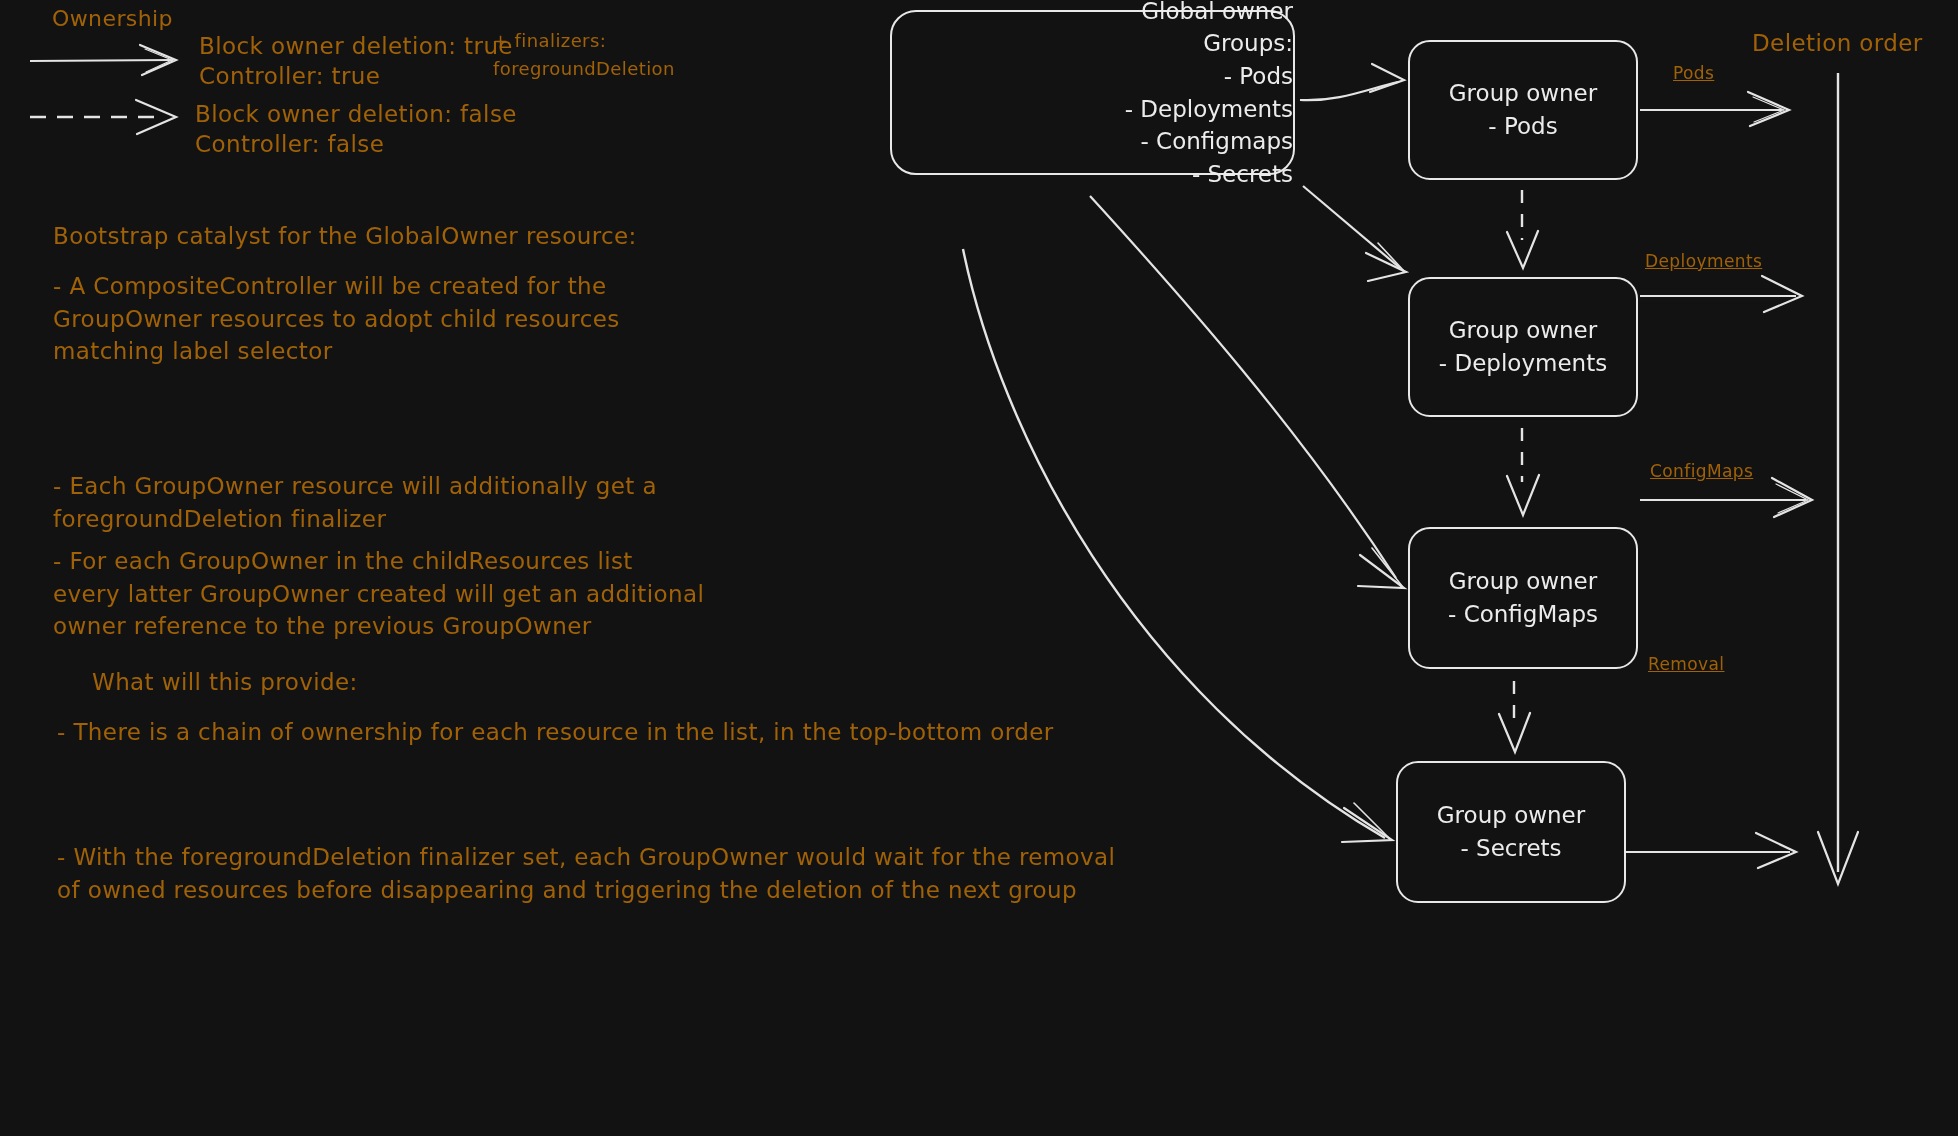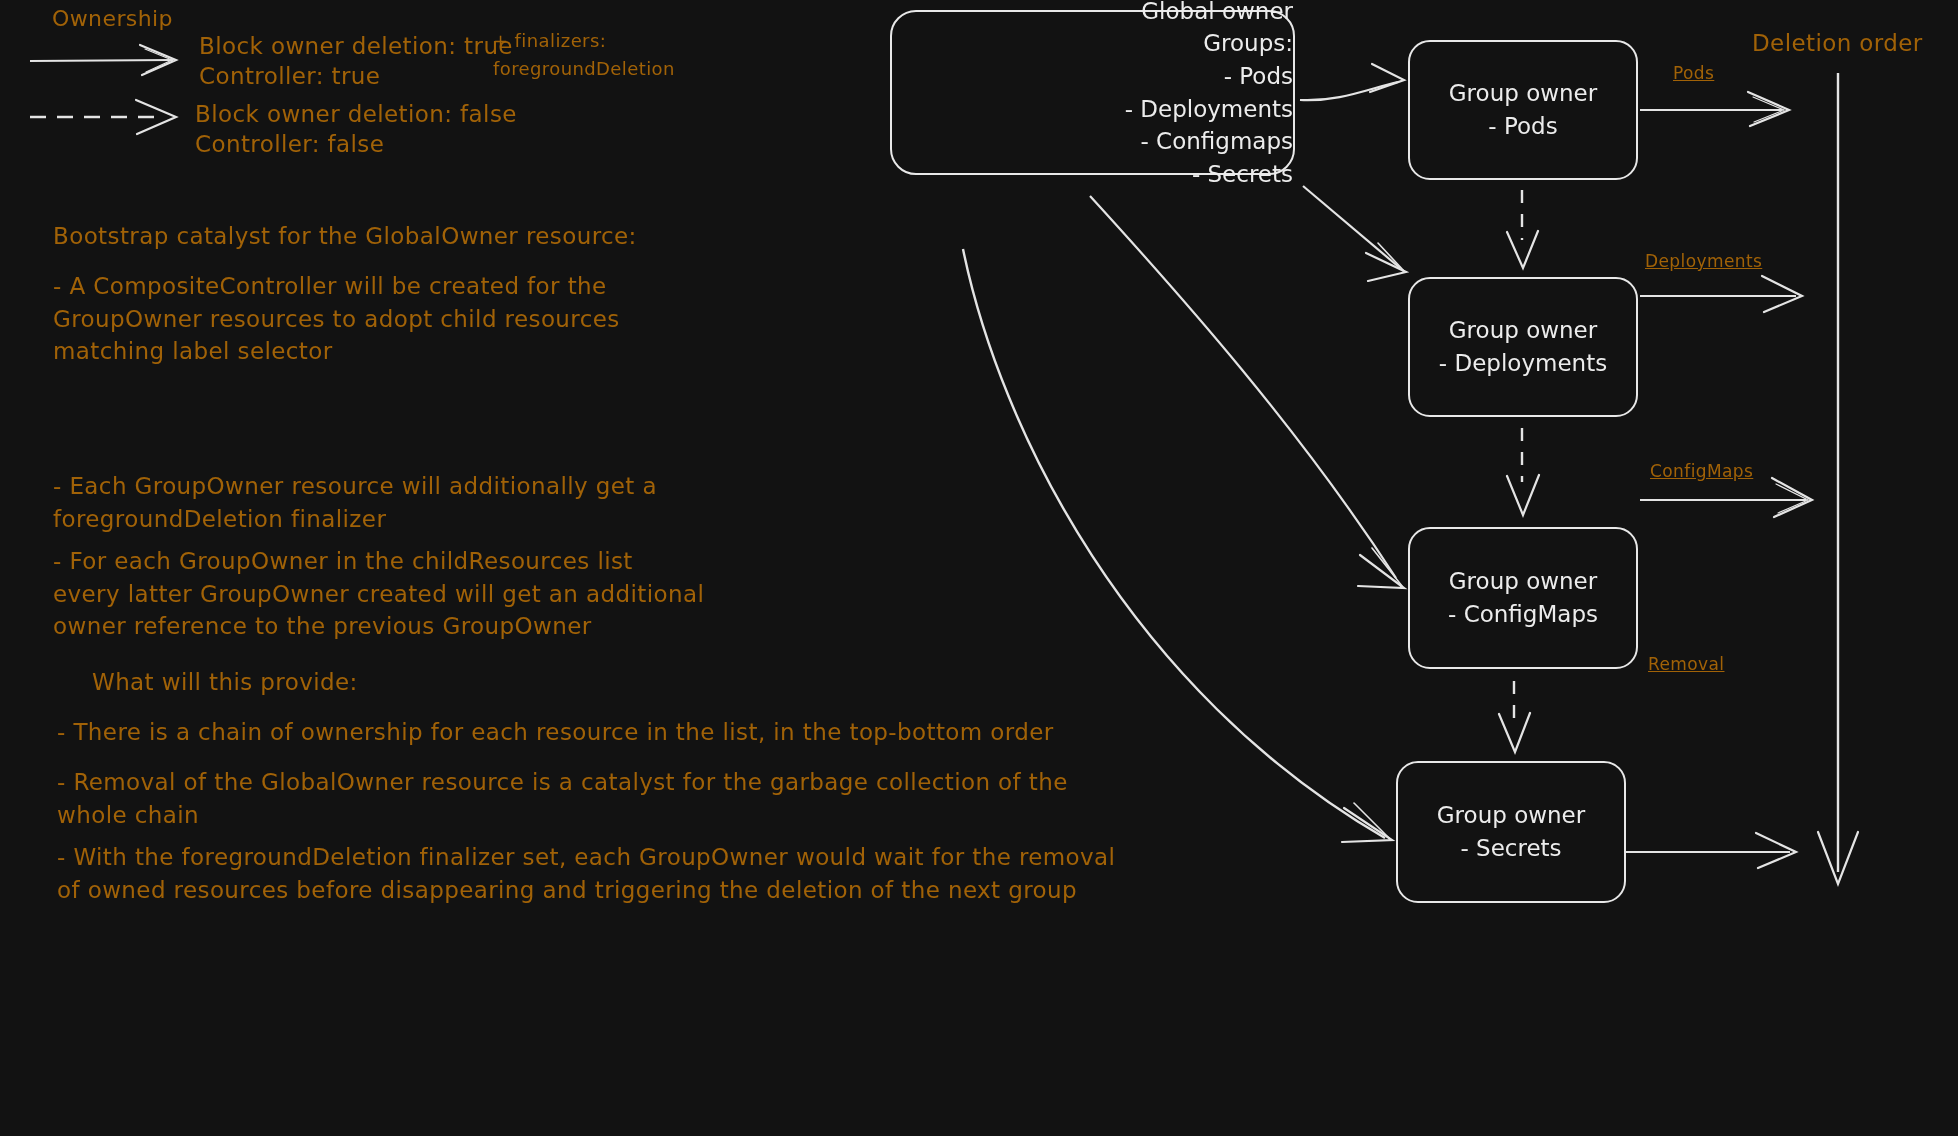--- a/index.html
+++ b/index.html
@@ -83,22 +83,20 @@
 matching label selector</div>
   <div class="txt body-text" style="left:53px; top:470px;">- Each GroupOwner resource will additionally get a
 foregroundDeletion finalizer</div>
   <div class="txt body-text" style="left:53px; top:545px;">- For each GroupOwner in the childResources list
 every latter GroupOwner created will get an additional
 owner reference to the previous GroupOwner</div>
 
   <div class="txt body-text" style="left:57px; top:666px;margin-left:35px;">What will this provide:</div>
 
   <div class="txt body-text" style="left:57px; top:716px;">- There is a chain of ownership for each resource in the list, in the top-bottom order</div>
-  <div class="txt body-text" style="left:57px; top:766px;">- Removal of the GlobalOwner resource is a catalyst for the garbage collection of the
-whole chain</div>
   <div class="txt body-text" style="left:57px; top:841px;">- With the foregroundDeletion finalizer set, each GroupOwner would wait for the removal
 of owned resources before disappearing and triggering the deletion of the next group</div>
 
   <div class="node" id="global-owner" style="left:890px; top:10px; width:405px; height:165px;">
     <div class="line">Global owner</div>
     <div class="line">Groups:</div>
     <div class="line">- Pods</div>
     <div class="line">- Deployments</div>
     <div class="line">- Configmaps</div>
     <div class="line">- Secrets</div>

